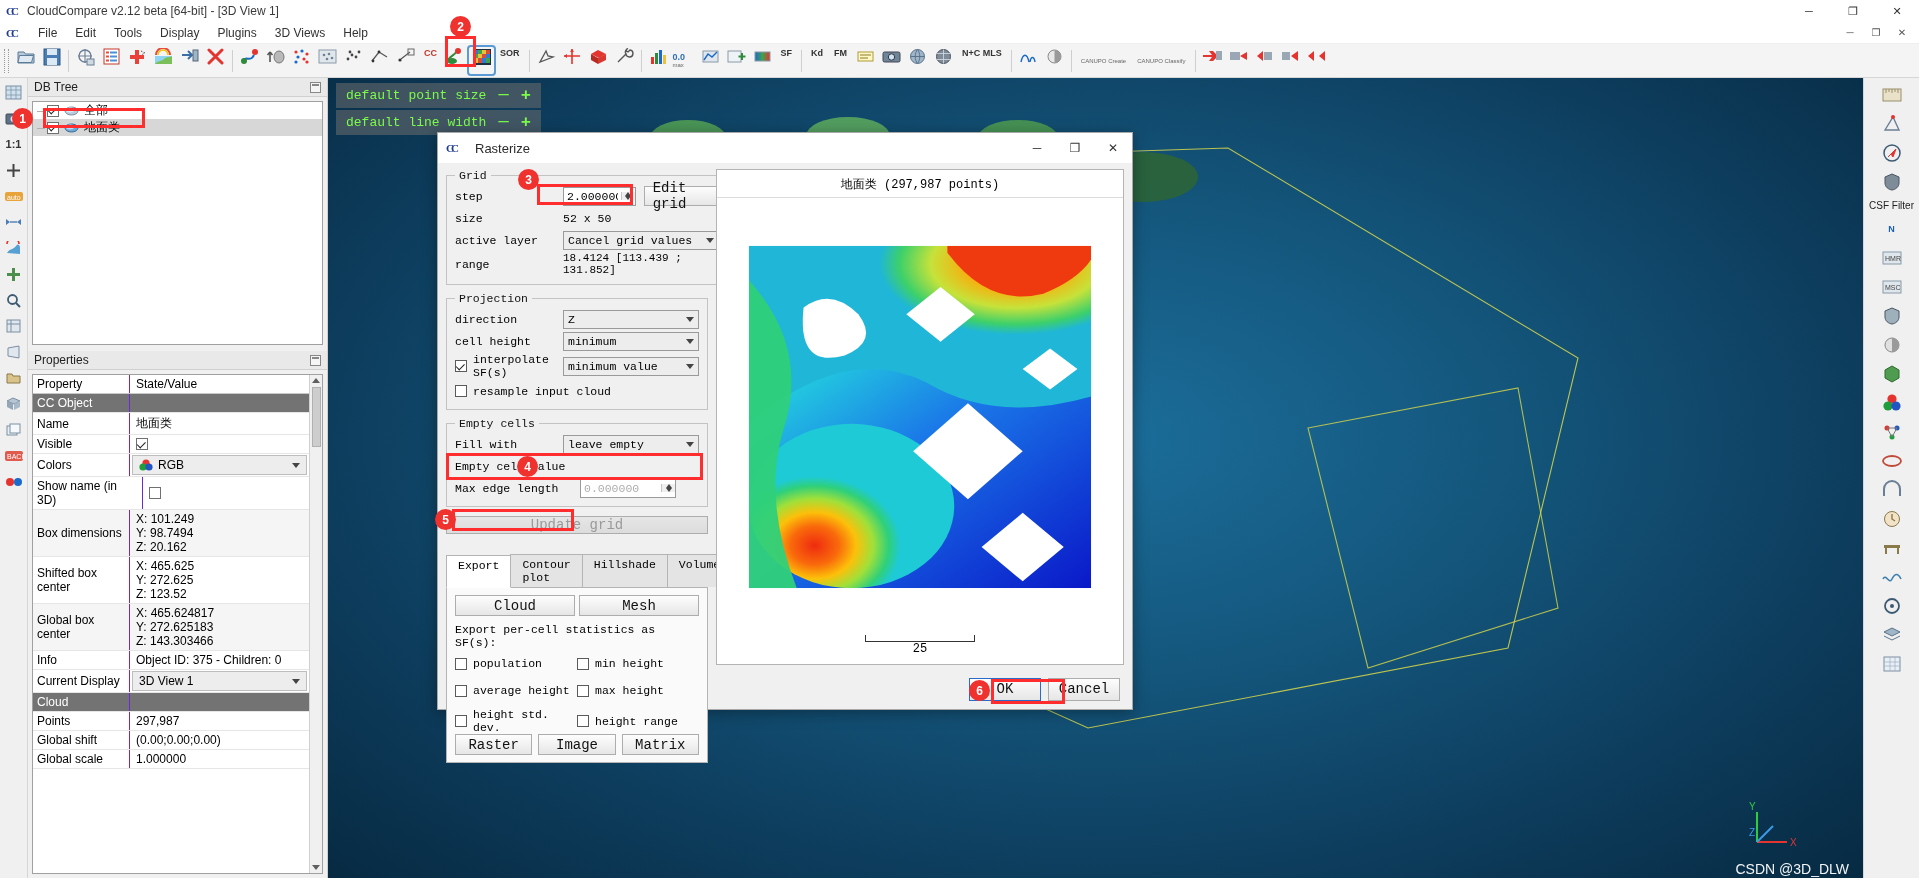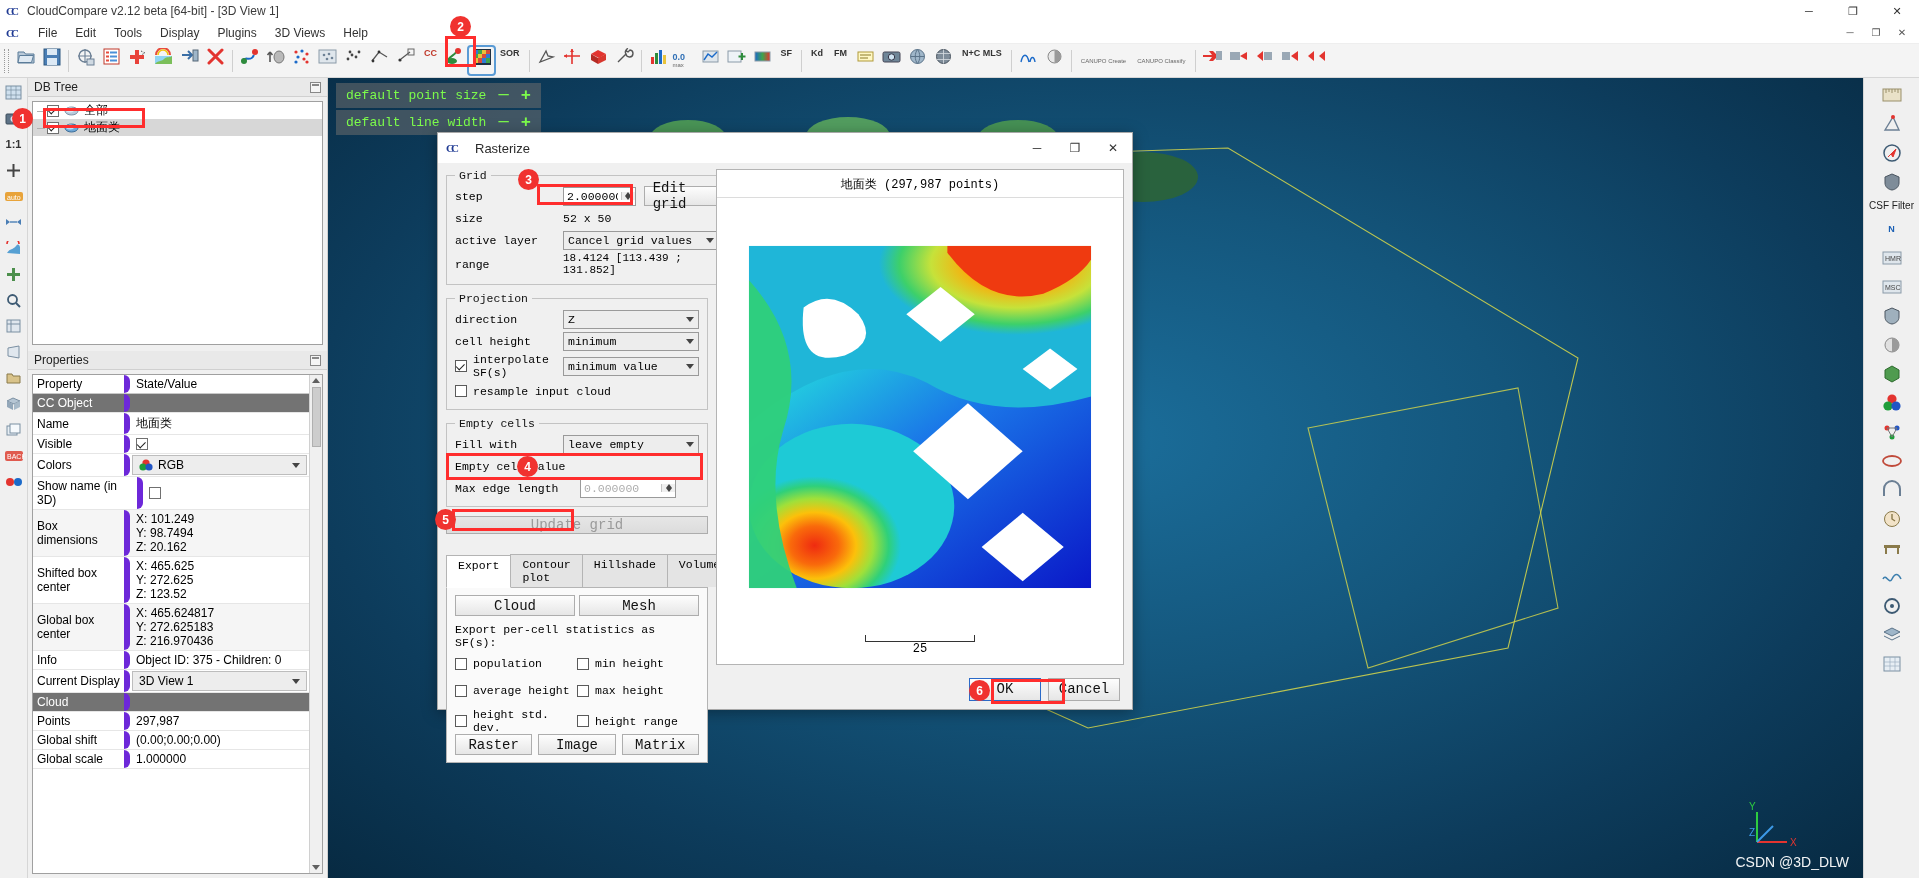--- a/index.html
+++ b/index.html
@@ -66,41 +66,41 @@
   .cloudicon { width:15px; height:11px; margin-right:5px; flex:0 0 auto; }
 
   
   .propwrap { margin:4px; background:#fff; border:1px solid #a0a0a0; flex:1 1 auto; display:flex; min-height:0; }
   .proptable { flex:1 1 auto; display:flex; flex-direction:column; overflow:hidden; font-size:12px; }
   .prow { display:flex; border-bottom:1px solid #e6e6e6; min-height:18px; align-items:stretch; }
   .prow.hdr { background:#fff; border-bottom:1px solid #c8c8c8; }
   .prow.group { background:#737373; color:#fff; }
   .prow.group .pk { color:#fff; }
   .prow.alt { background:#f5f5f5; }
-  .pk { width:97px; flex:0 0 97px; padding:2px 4px; border-right:6px solid #6d28d9; display:flex; align-items:center;border-radius:6px; }
+  .pk { width:97px; flex:0 0 97px; padding:2px 4px; border-right:1px solid #6d28d9; display:flex; align-items:center; }
   .pv { flex:1 1 auto; padding:2px 6px; display:flex; align-items:center; }
   .pv.multi { flex-direction:column; align-items:flex-start; }
   .pv.combo { background:#ededed; border:1px solid #bdbdbd; margin:1px 2px; justify-content:space-between; }
   .caret { width:0; height:0; border-left:4px solid transparent; border-right:4px solid transparent; border-top:5px solid #444; }
   .rgbdot { width:14px; height:12px; margin-right:5px; }
   .pscroll { width:13px; flex:0 0 13px; background:#f0f0f0; border-left:1px solid #d0d0d0;
              display:flex; flex-direction:column; justify-content:space-between; align-items:center; }
   .pscroll .ar { width:0;height:0;border-left:4px solid transparent;border-right:4px solid transparent; }
   .pscroll .up { border-bottom:5px solid #606060; margin-top:3px; }
   .pscroll .dn { border-top:5px solid #606060; margin-bottom:3px; }
   .pscroll .thumb { width:9px; height:60px; background:#cdcdcd; border:1px solid #b0b0b0; margin-top:4px; }
 
   
   .view3d { flex:1 1 auto; position:relative; overflow:hidden;
             background:radial-gradient(ellipse at 50% 45%, #1b6e9b 0%, #14567c 38%, #0d3c5c 72%, #072a42 100%); }
   .vhint { position:absolute; background:rgba(110,110,110,.55); color:#7CFC4B;
            font-family:"Liberation Mono", monospace; font-size:13px; padding:3px 10px; display:flex; align-items:center; gap:12px; }
   .vhint .pm { color:#7CFC4B; font-size:17px; font-weight:bold; }
   .axis { position:absolute; right:60px; bottom:22px; width:60px; height:60px; }
-  .watermark { position:absolute; right:14px; bottom:8px; color:#fff; font-size:14px; opacity:.95; }
+  .watermark { position:absolute; right:14px; bottom:1px; color:#fff; font-size:14px; opacity:.95; }
 
   
   .rightstrip { width:56px; background:#f0f0f0; border-left:1px solid #d6d6d6; display:flex; flex-direction:column;
                 align-items:center; padding-top:4px; gap:3px; }
   .rbtn { width:30px; height:26px; display:flex; align-items:center; justify-content:center; border:1px solid transparent; border-radius:2px; }
   .rlabel { font-size:10px; color:#222; margin:2px 0; }
   .rbtn .tx { font-size:9px; font-weight:bold; color:#1a5fb4; }
 
   
   .dialog { position:absolute; left:437px; top:132px; width:696px; height:578px;
@@ -710,21 +710,21 @@
               <span>Y: 272.625</span>
               <span>Z: 123.52</span>
             </div>
           </div>
 
           <div class="prow alt">
             <div class="pk">Global box center</div>
             <div class="pv multi">
               <span>X: 465.624817</span>
               <span>Y: 272.625183</span>
-              <span>Z: 216.970436</span>
+              <span>Z: 143.303466</span>
             </div>
           </div>
 
           <div class="prow">
             <div class="pk">Info</div>
             <div class="pv">Object ID: 375 - Children: 0</div>
           </div>
 
           <div class="prow">
             <div class="pk">Current Display</div>

